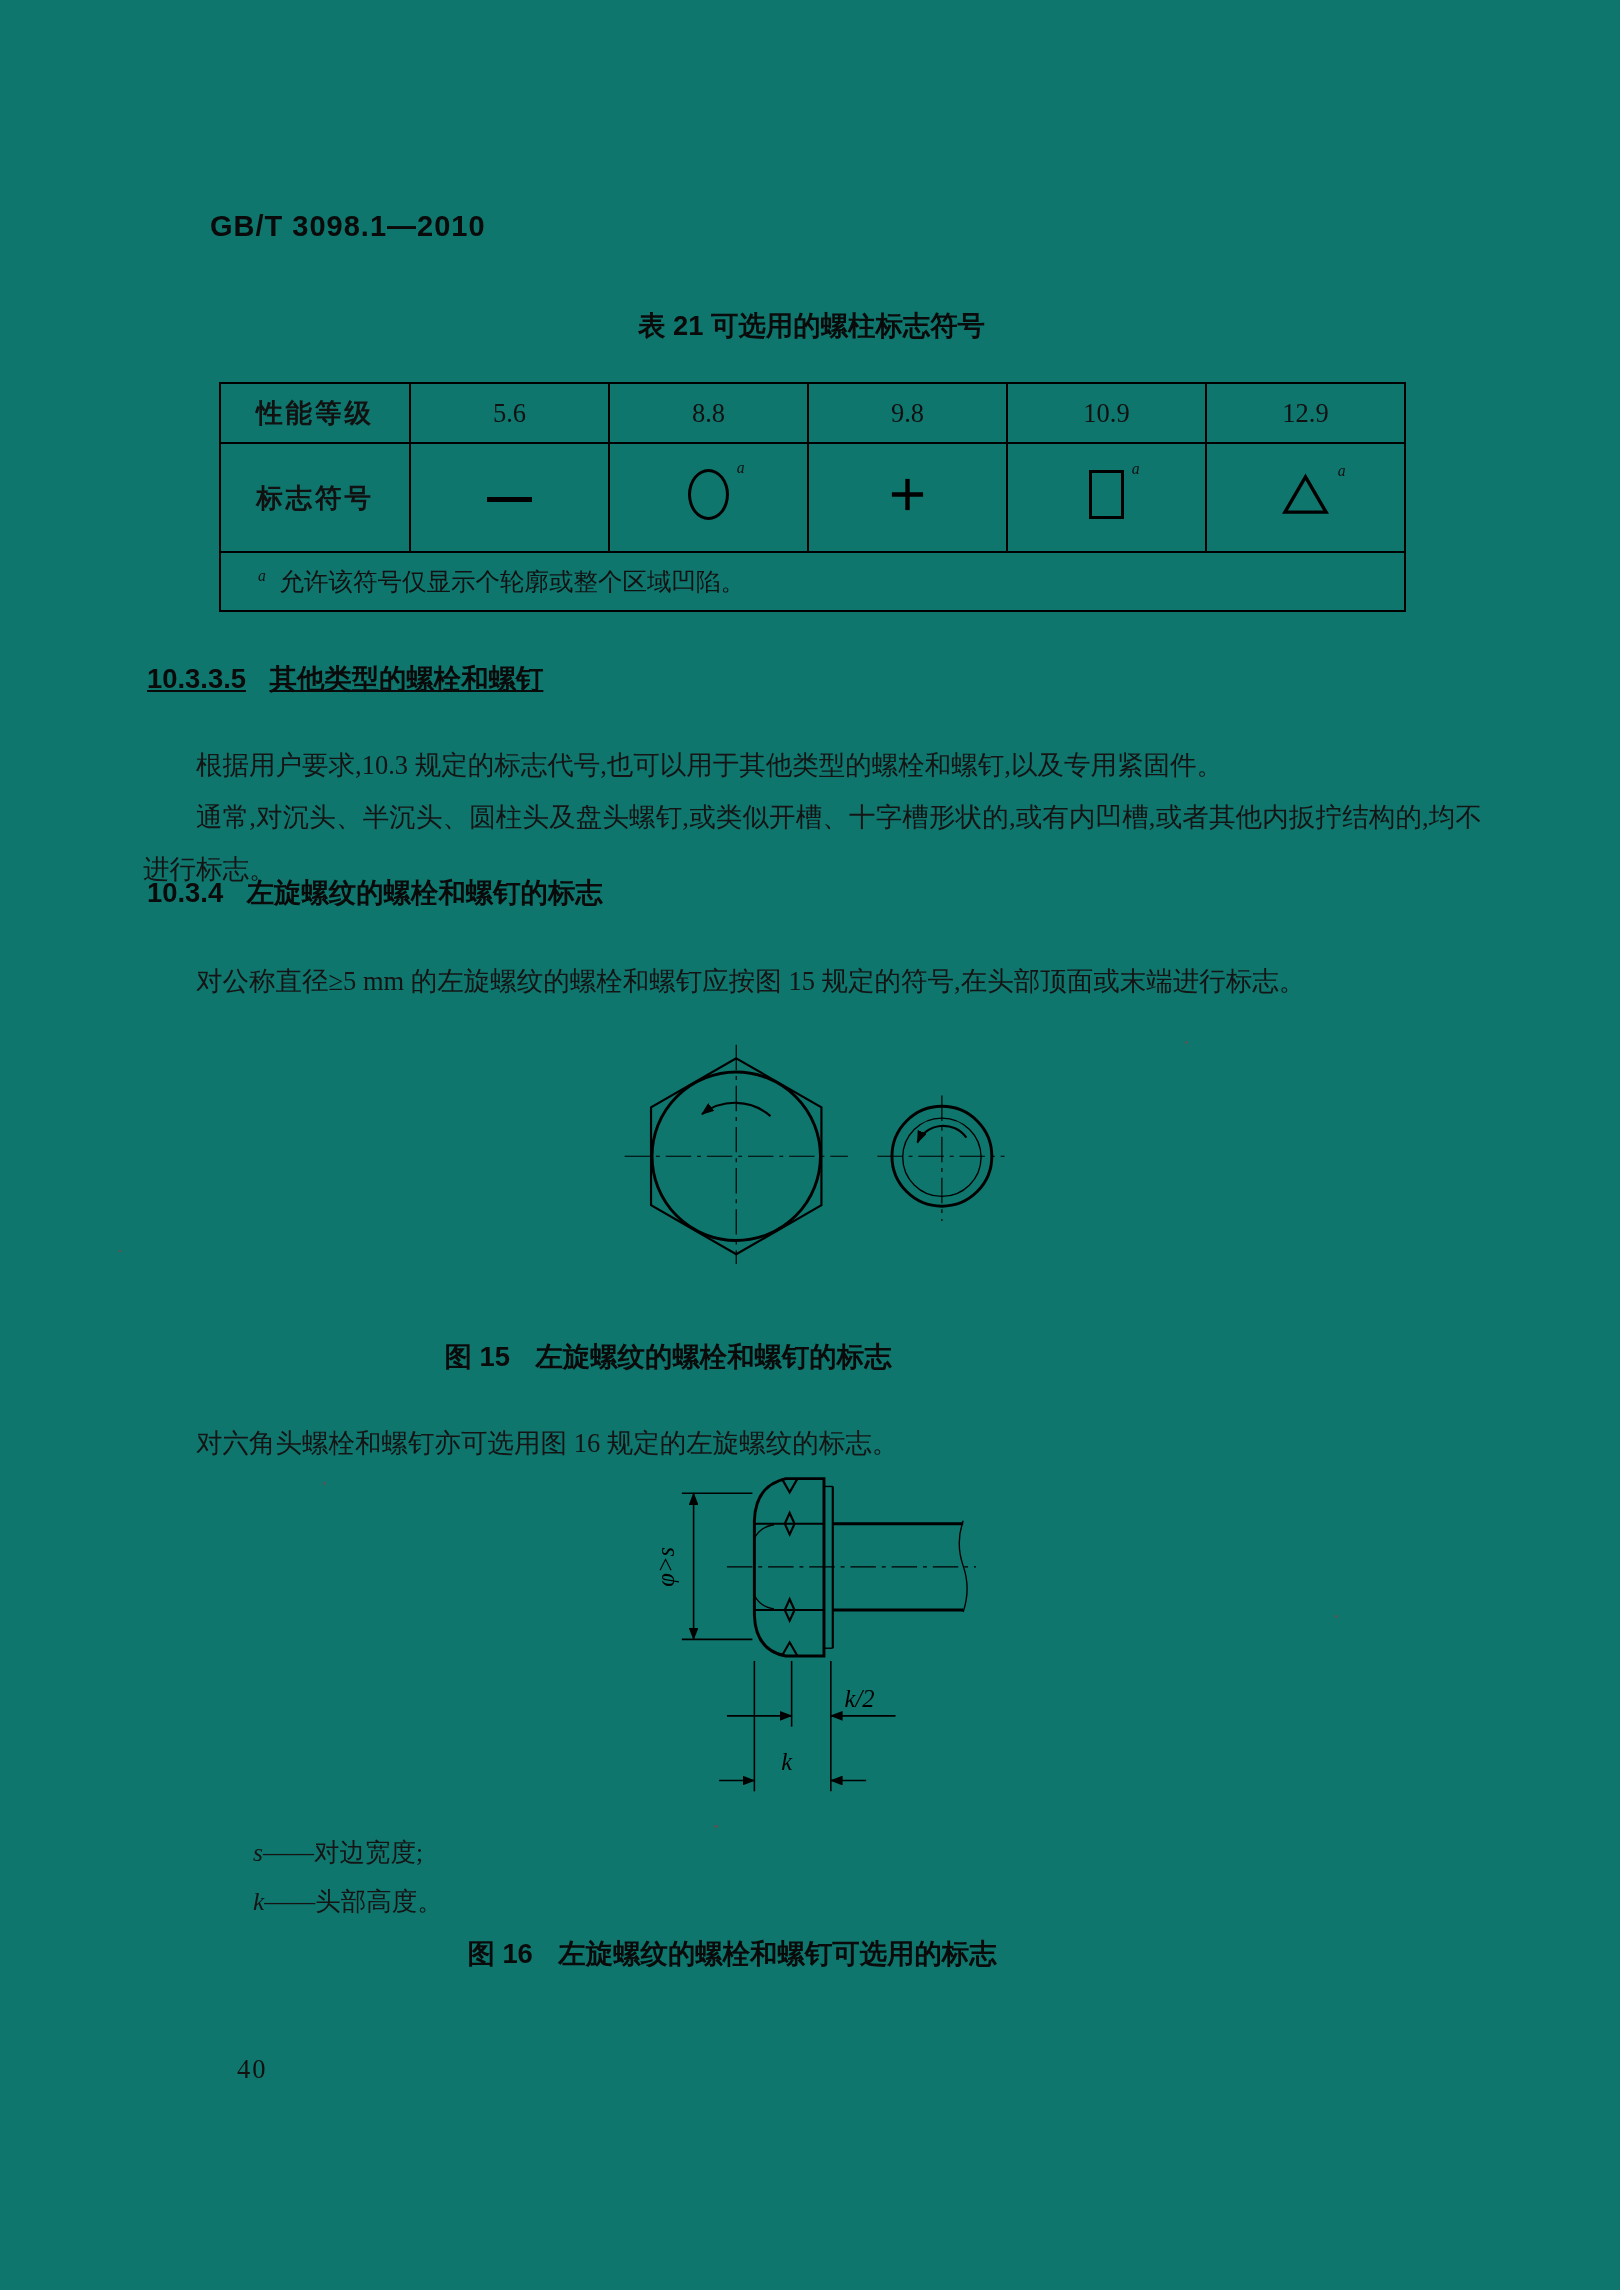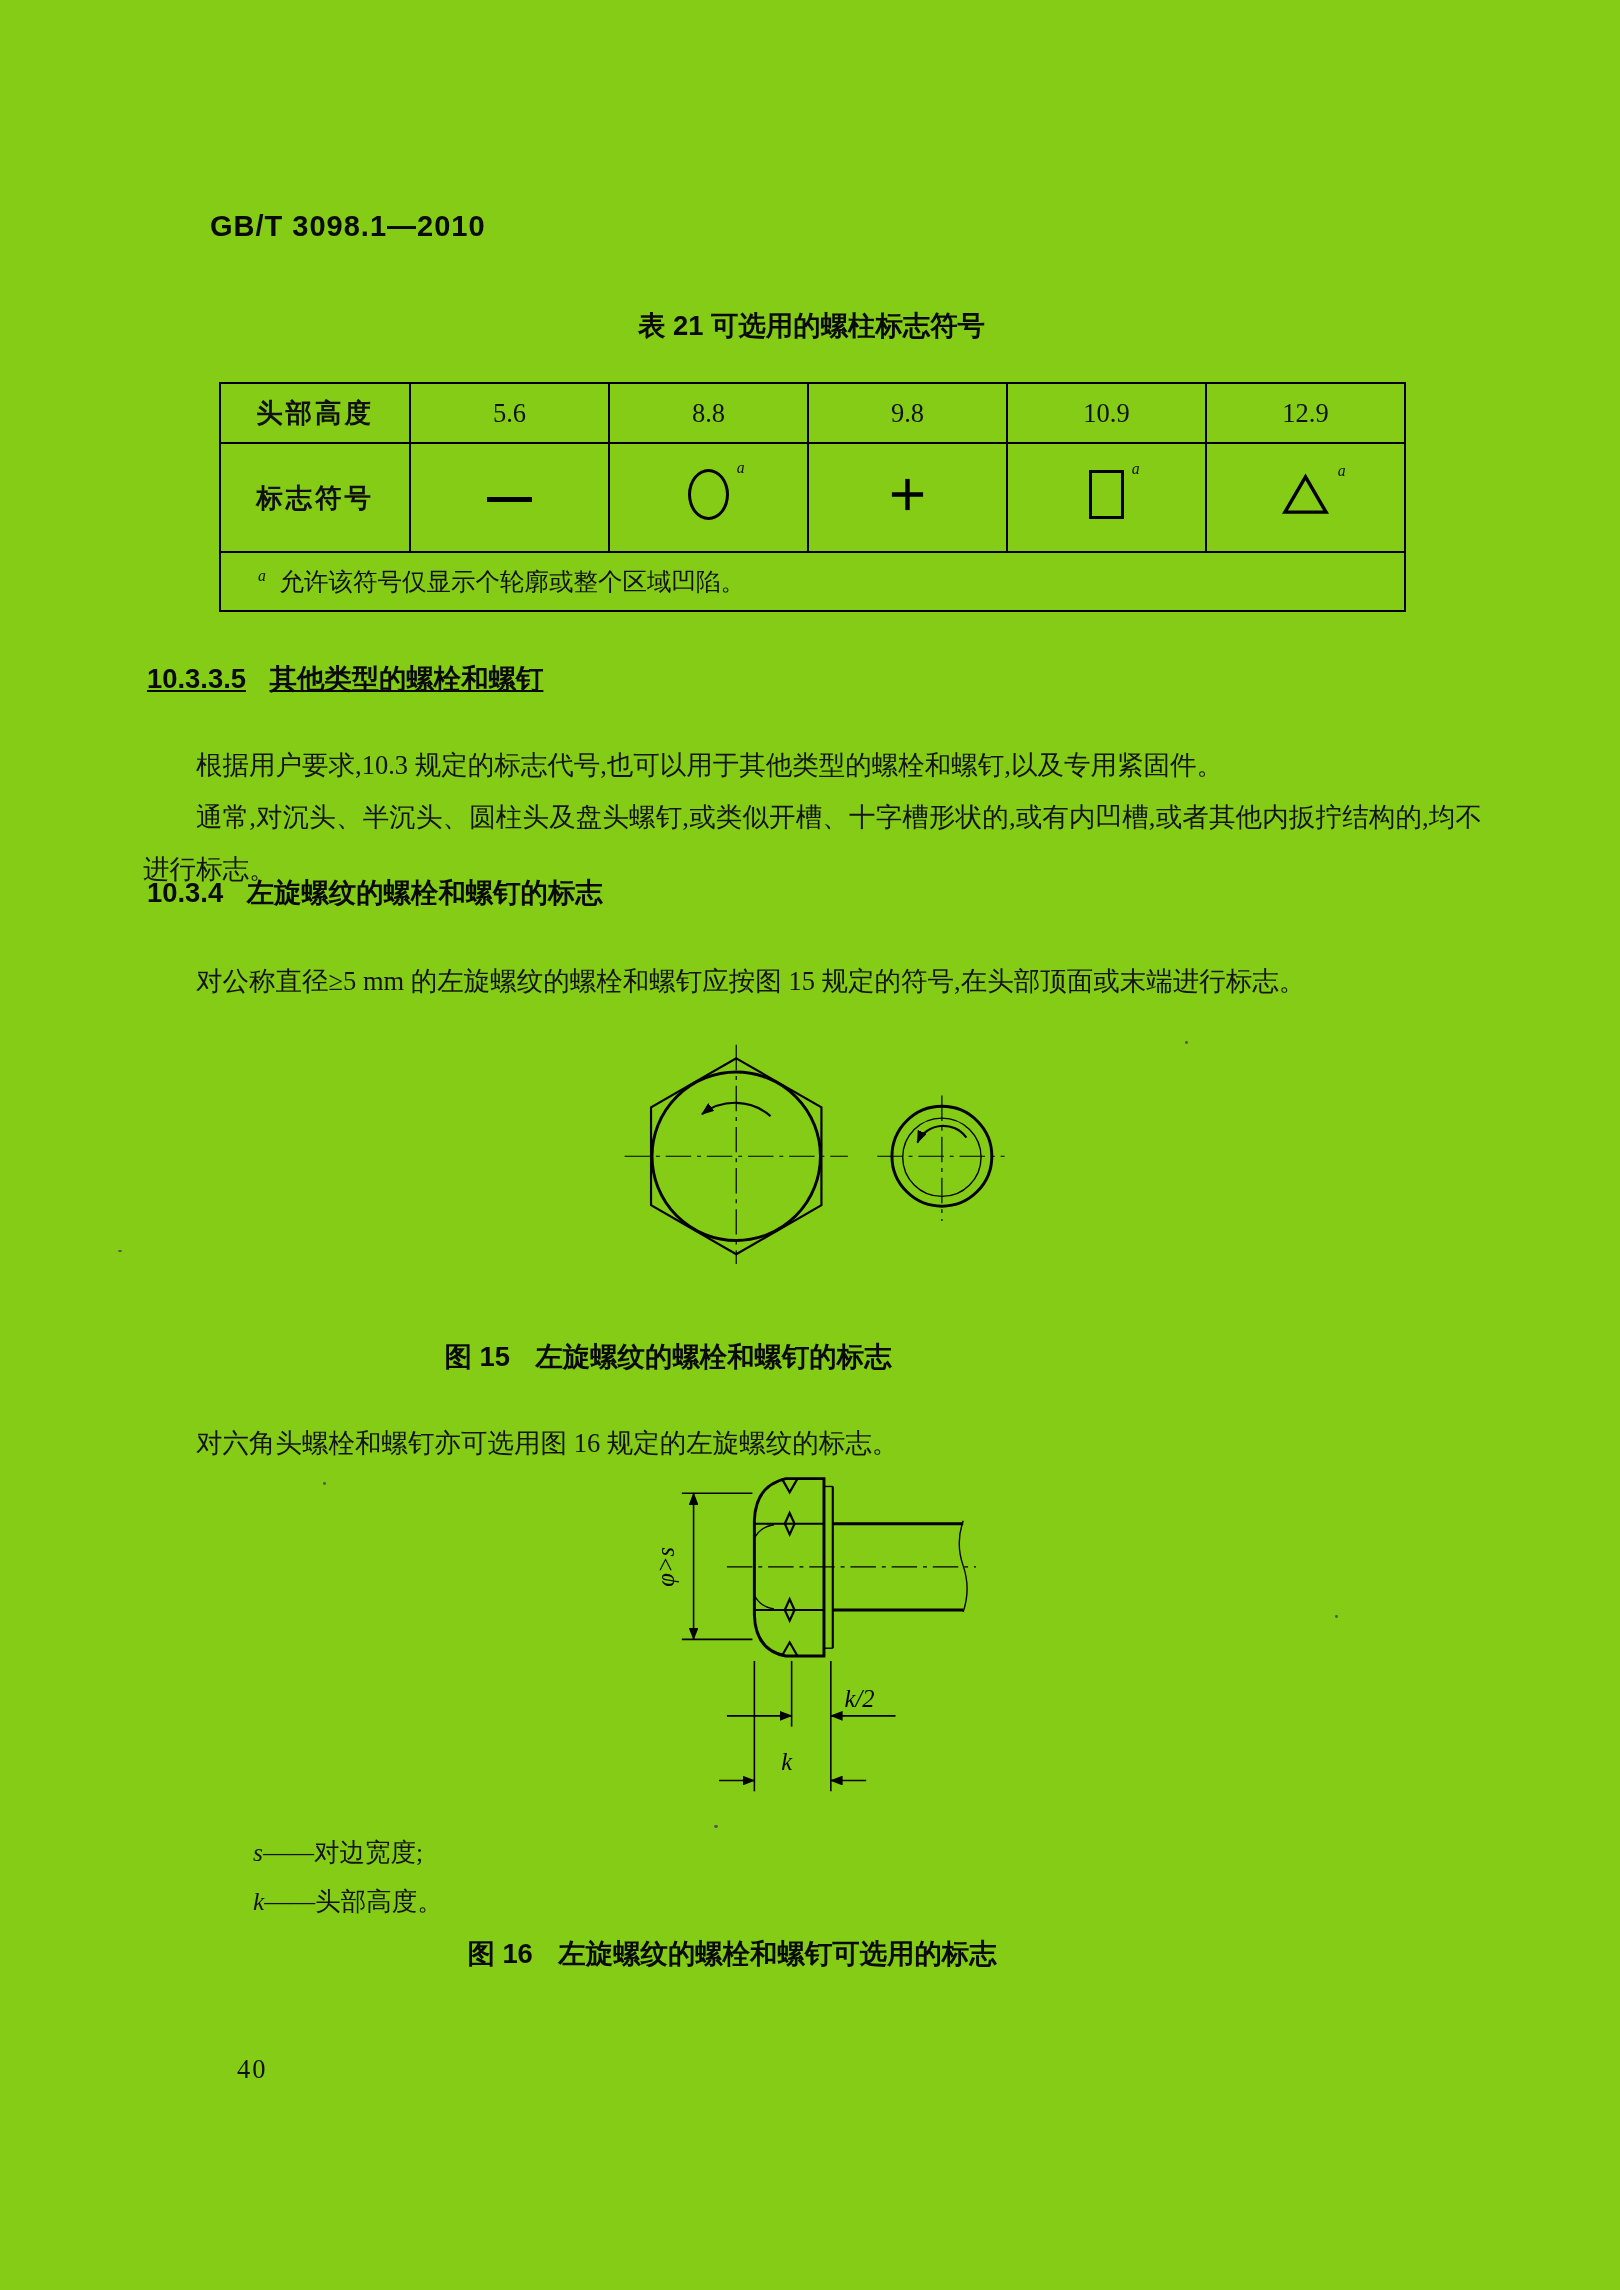--- a/index.html
+++ b/index.html
@@ -1,19 +1,19 @@
 <!DOCTYPE html>
 <html><head>
 <meta charset="utf-8">
 <style>
   html,body{margin:0;padding:0;background:#e8e8e8;}
   .page{
     position:relative;
     width:1620px;height:2291px;
-    background:#84cc16;
+    background:#0f766e;
     font-family:"Liberation Serif","DejaVu Serif",serif;
     color:#111;
     overflow:hidden;
   }
   .abs{position:absolute;}
 
   
   .doc-header{
     left:210px;top:210px;
     font-family:"Liberation Sans","DejaVu Sans",sans-serif;
@@ -104,21 +104,21 @@
     <colgroup>
       <col style="width:190px">
         <col style="width:199px">
         <col style="width:199px">
       <col style="width:199px">
         <col style="width:199px">
         <col style="width:199px">
     </colgroup>
     <tbody>
         <tr class="r-grades">
-      <td class="hdr">头部高度</td>
+      <td class="hdr">性能等级</td>
       <td>5.6</td>
       <td>8.8</td>
       <td>9.8</td>
       <td>10.9</td>
       <td>12.9</td>
     </tr>
     <tr class="r-symbols">
       <td class="hdr">标志符号</td>
       <td>
         <span class="sym-wrap"><span class="sym-dash"></span></span>

